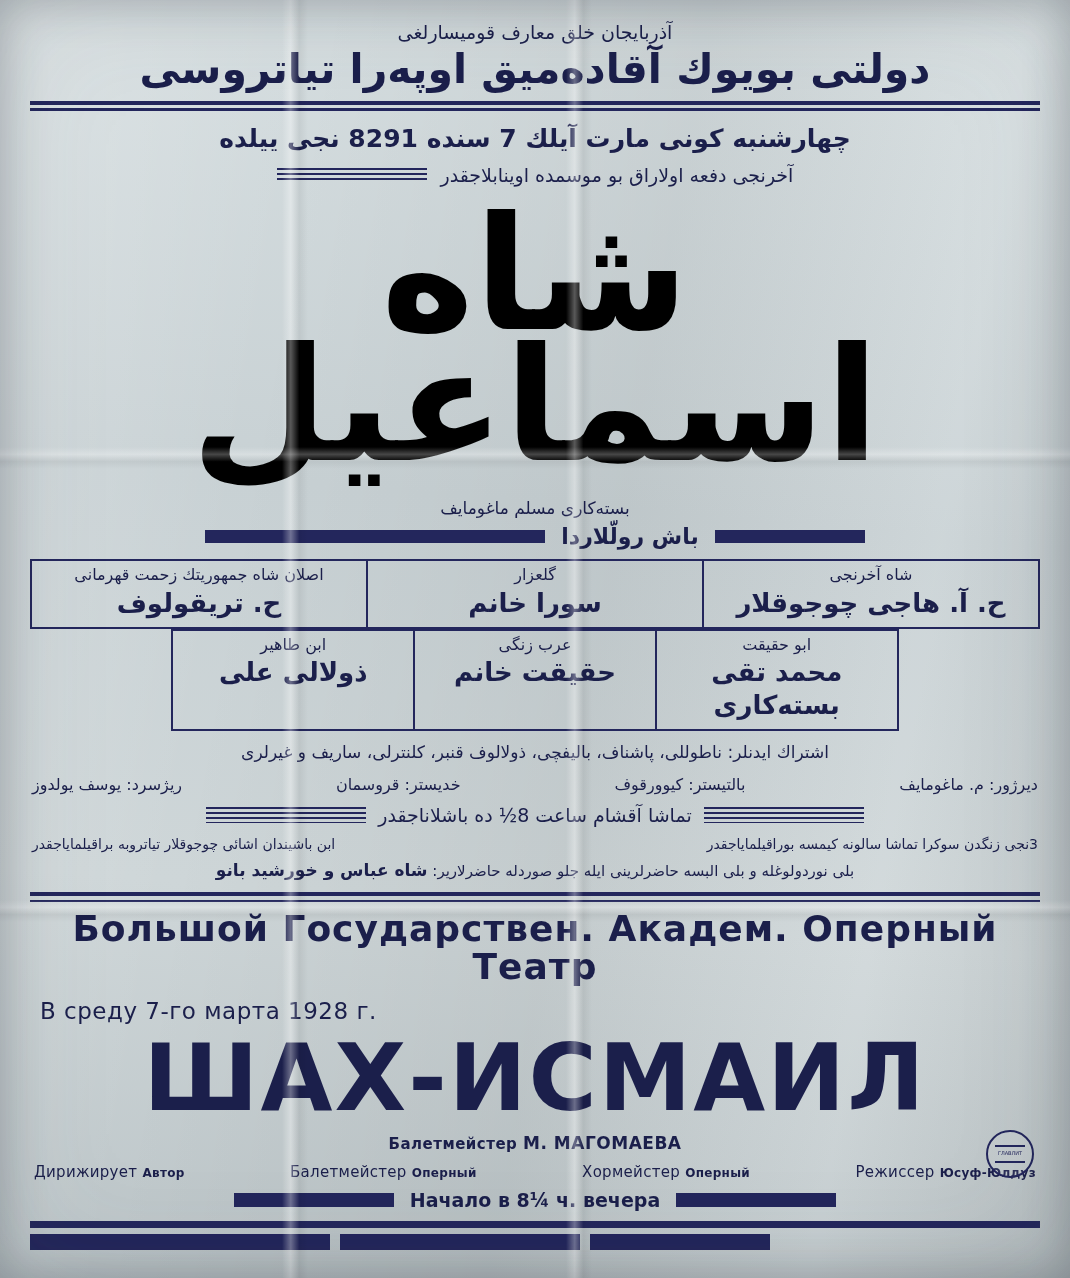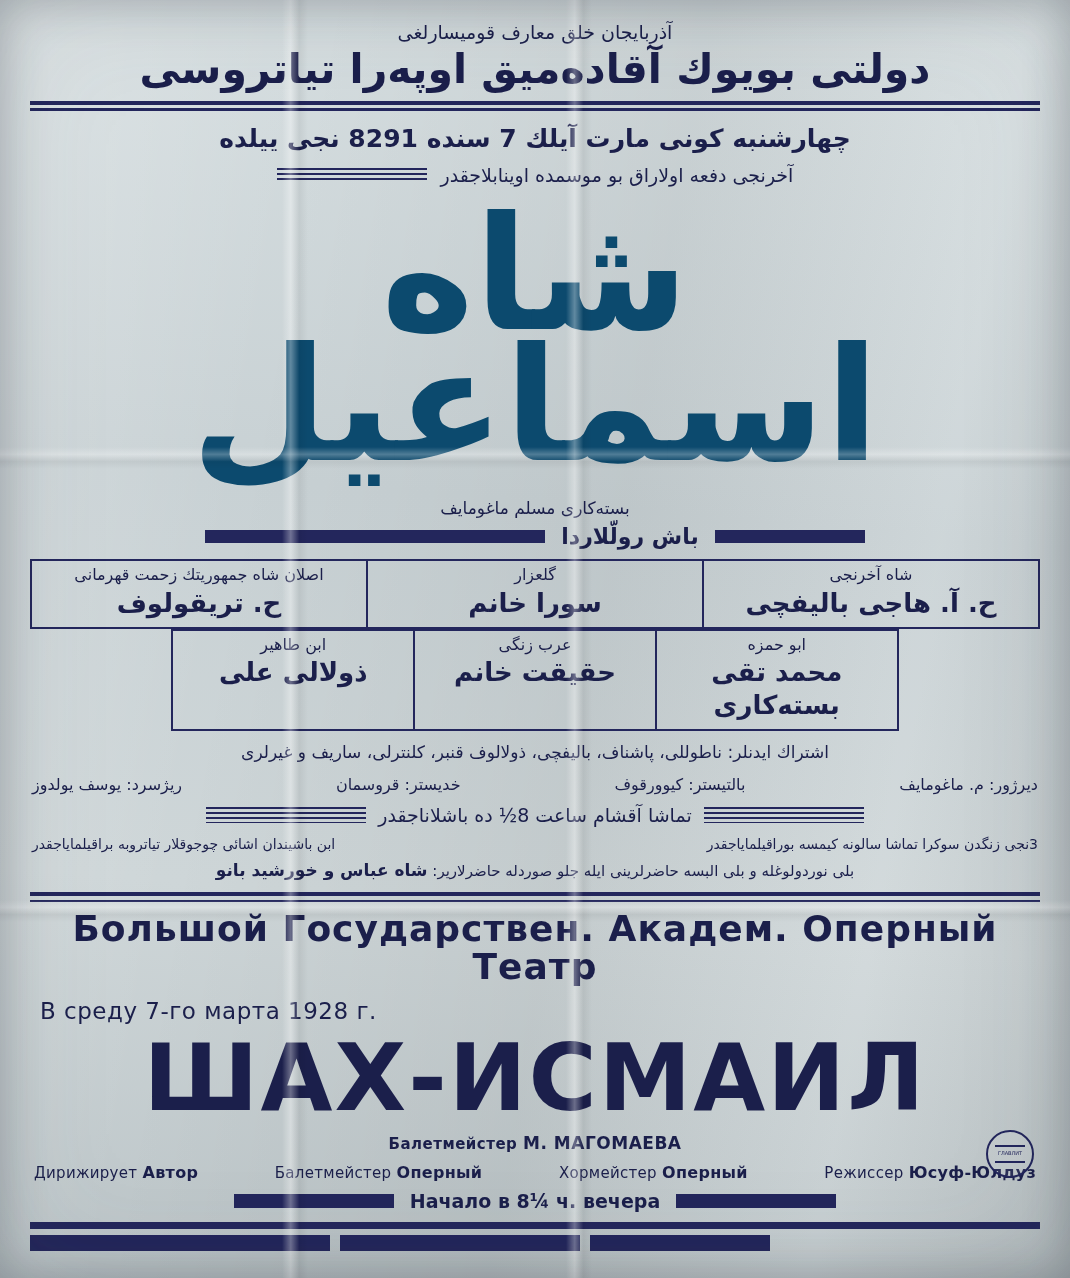--- a/index.html
+++ b/index.html
@@ -107,21 +107,21 @@
   .sub-text { font-size: 19px; }
 
   
   .title {
     text-align: center;
     font-size: 158px;
     font-weight: bold;
     line-height: 0.92;
     letter-spacing: 4px;
     padding: 14px 0 2px;
-    color: #0c4a6e;
+    color: #000000;
     direction: rtl;
   }
   .title .l2 { display:block; margin-top: -14px; }
 
   .composer {
     font-size: 17px;
     padding-top: 18px;
   }
   .roles-row {
     display:flex;
@@ -225,21 +225,21 @@
     padding-top: 6px;
   }
   .ru-comp b { font-size: 17px; }
   .ru-staff {
     display: flex;
     justify-content: space-between;
     font-size: 15px;
     padding: 10px 4px 0;
     letter-spacing: 0.3px;
   }
-  .ru-staff b { font-size: 16px; }
+  .ru-staff b { font-size: 12px; }
   .ru-start-row {
     display: flex;
     align-items: center;
     justify-content: center;
     gap: 16px;
     padding: 8px 0 0;
   }
   .blk { height: 14px; background: #23265c; }
   .blk.a { width: 160px; }
   .blk.b { width: 160px; }
@@ -320,40 +320,40 @@
       <div class="bar w2"></div>
       <div class="rtl roles-text">باش رولّلاردا</div>
       <div class="bar w1"></div>
     </div>
 
     <table class="cast">
       <tbody>
           <tr>
         <td>
           <div class="role">شاه آخرنجی</div>
-          <div class="actor">ح. آ. هاجی بالیفچی</div>
+          <div class="actor">ح. آ. هاجی چوجوقلار</div>
         </td>
         <td>
           <div class="role">گلعزار</div>
           <div class="actor">سورا خانم</div>
         </td>
         <td>
           <div class="role">اصلان شاه جمهوریتك زحمت قهرمانی</div>
           <div class="actor">ح. تریقولوف</div>
         </td>
       </tr>
     </tbody>
       </table>
 
     <div class="cast2">
       <table class="cast">
         <tbody>
             <tr>
           <td>
-            <div class="role">ابو حمزه</div>
+            <div class="role">ابو حقیقت</div>
             <div class="actor">محمد تقی بستەکاری</div>
           </td>
           <td>
             <div class="role">عرب زنگی</div>
             <div class="actor">حقیقت خانم</div>
           </td>
           <td>
             <div class="role">ابن طاهیر</div>
             <div class="actor">ذولالی علی</div>
           </td>

